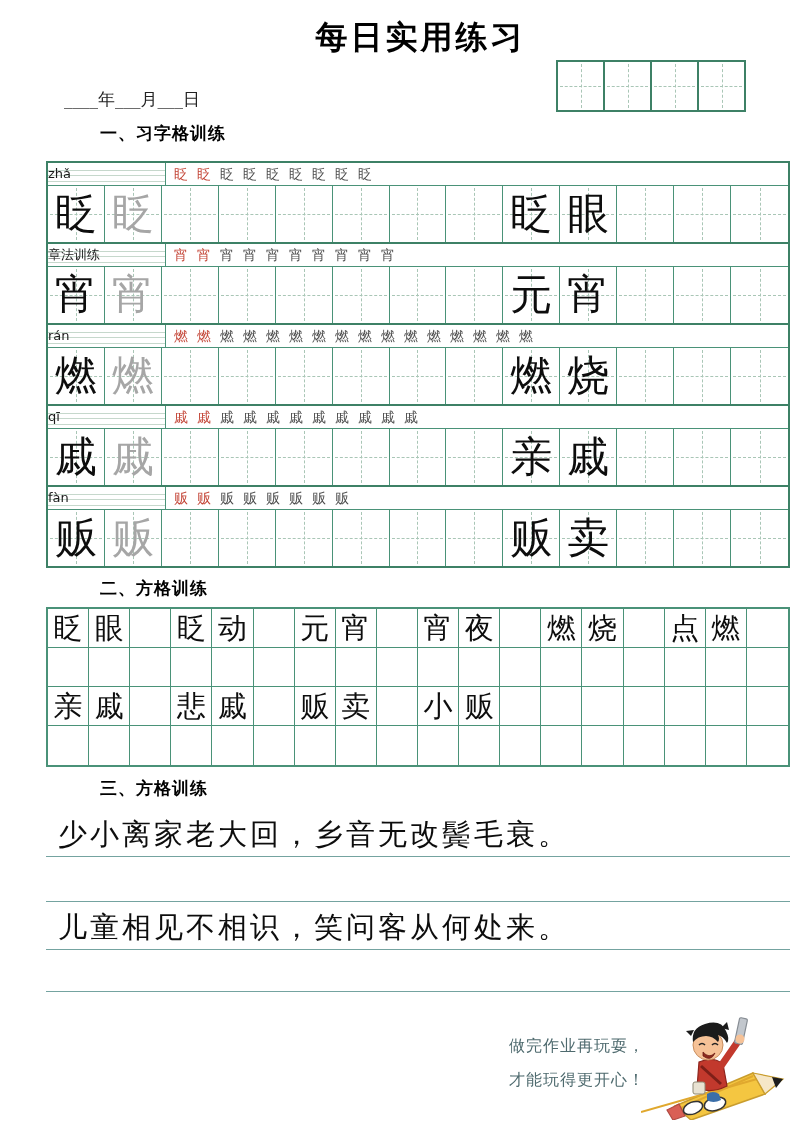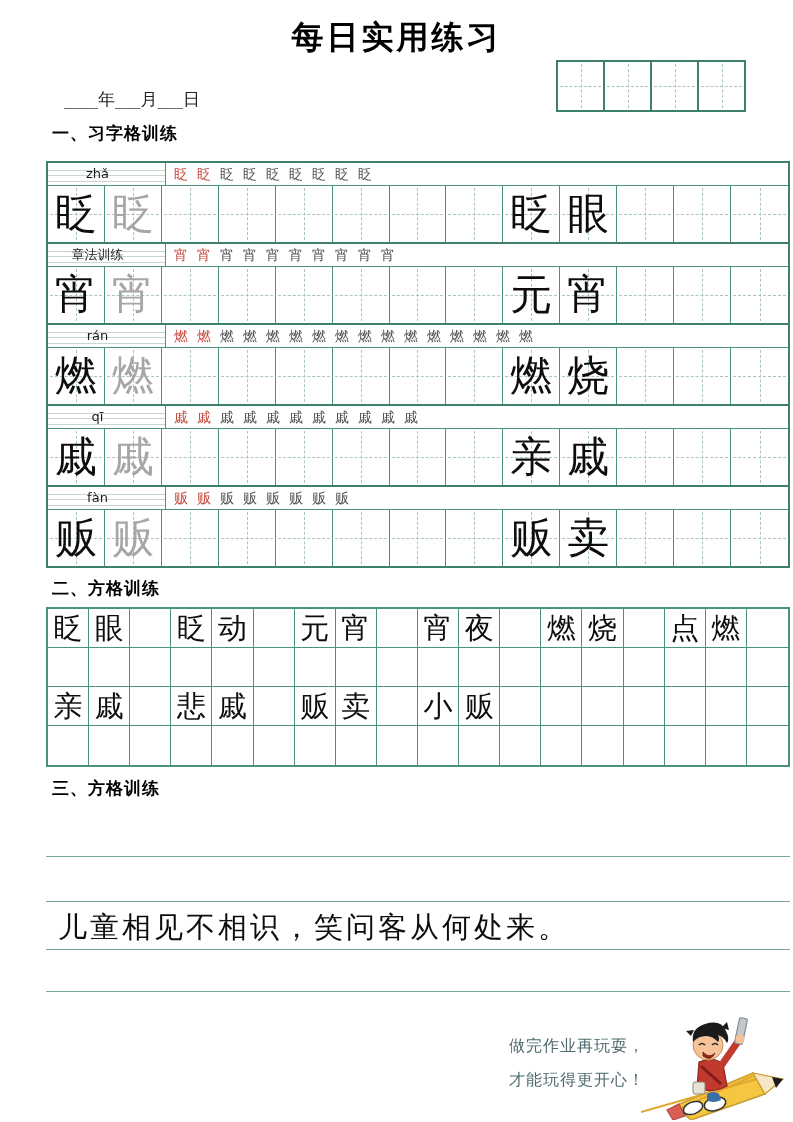--- a/index.html
+++ b/index.html
@@ -6,21 +6,21 @@
     --green:#4a9278;
     --green-dk:#3d8166;
     --dash:#a9c6b6;
     --red:#c03a2b;
     --trace:#a6a6a6;
     --rule:#74a3a0;
     --motto:#4e6a6e;
   }
   *{margin:0;padding:0;box-sizing:border-box;}
   html,body{background:#fff;}
-  .f-hei{font-family:"DejaVu Sans","Liberation Sans",sans-serif;font-weight:bold;}
+  .f-hei{font-family:"DejaVu Sans","Liberation Sans",sans-serif;font-weight:bold;margin-left:48px;}
   .f-song{font-family:"DejaVu Serif","Liberation Serif",serif;}
   .page{position:relative;width:793px;height:1122px;background:#fff;overflow:hidden;
         font-family:"DejaVu Serif","Liberation Serif",serif;color:#111;}
 
   .title{position:absolute;top:16px;left:0;right:0;text-align:center;
          font-size:32px;letter-spacing:3px;color:#000;}
 
   .dateline{position:absolute;top:88px;left:64px;font-size:17px;color:#222;}
   .gradeline{position:absolute;top:88px;left:322px;font-size:17px;color:#222;}
 
@@ -40,21 +40,21 @@
              border-left:1px dashed var(--dash);}
 
   
   .practice-table{position:absolute;left:46px;top:161px;width:744px;
                   border:2px solid var(--green-dk);background:#fff;}
   .practice-block{border-bottom:2px solid var(--green-dk);}
   .practice-block:last-child{border-bottom:none;}
   .strip{display:flex;height:23px;border-bottom:1px solid var(--green);}
   .pinyin-box{position:relative;width:118px;border-right:1px solid var(--green);}
   .pline{position:absolute;left:0;right:0;border-top:1px solid #c6d8cc;}
-  .pinyin-label{position:absolute;left:0;right:18px;top:1px;text-align:center;
+  .pinyin-label{position:absolute;left:0;right:18px;top:1px;text-align:left;
                 font-family:"DejaVu Sans","Liberation Sans",sans-serif;
                 font-size:13px;color:#1a1a1a;line-height:20px;}
   .strokes{flex:1;display:flex;align-items:center;padding-left:8px;overflow:hidden;}
   .stroke-glyph{font-size:14px;line-height:14px;margin-right:9px;color:#2d2d2d;}
   .stroke-glyph.red{color:var(--red);}
   .grid-row{display:grid;grid-template-columns:repeat(13,1fr);height:56px;}
   .grid-row .cell{border-right:1px solid var(--green);display:flex;
                   align-items:center;justify-content:center;}
   .grid-row .cell:last-child{border-right:none;}
   .cell span{position:relative;z-index:1;font-size:42px;line-height:1;}
@@ -444,20 +444,21 @@
       <div class="sq lastrow"></div>
       <div class="sq lastrow"></div>
       <div class="sq lastrow"></div>
       <div class="sq lastrow"></div>
       <div class="sq lastrow"></div>
       <div class="sq lastrow"></div>
       <div class="sq lastrow"></div>
     </div>
 
   <div id="h3" class="sec-head f-hei">三、方格训练</div>
+  <div id="sent1" class="sentence">少小离家老大回，乡音无改鬓毛衰。</div>
   <div id="wl1" class="writing-line"></div>
   <div id="wl2" class="writing-line"></div>
   <div id="sent2" class="sentence">儿童相见不相识，笑问客从何处来。</div>
   <div id="wl3" class="writing-line"></div>
   <div id="wl4" class="writing-line"></div>
 
   <div id="motto1" class="motto">做完作业再玩耍，</div>
   <div id="motto2" class="motto">才能玩得更开心！</div>
 
   <svg class="mascot" viewBox="0 0 150 104" xmlns="http://www.w3.org/2000/svg">

